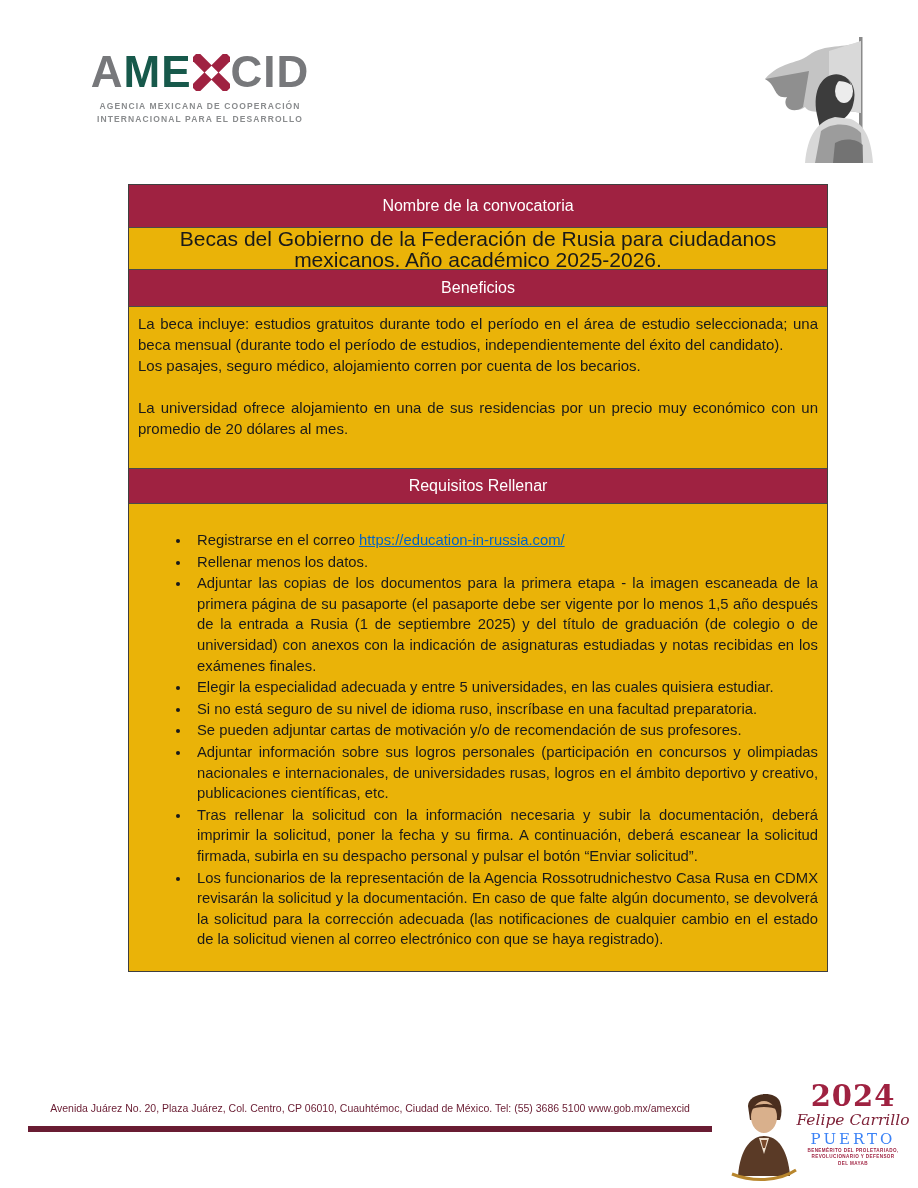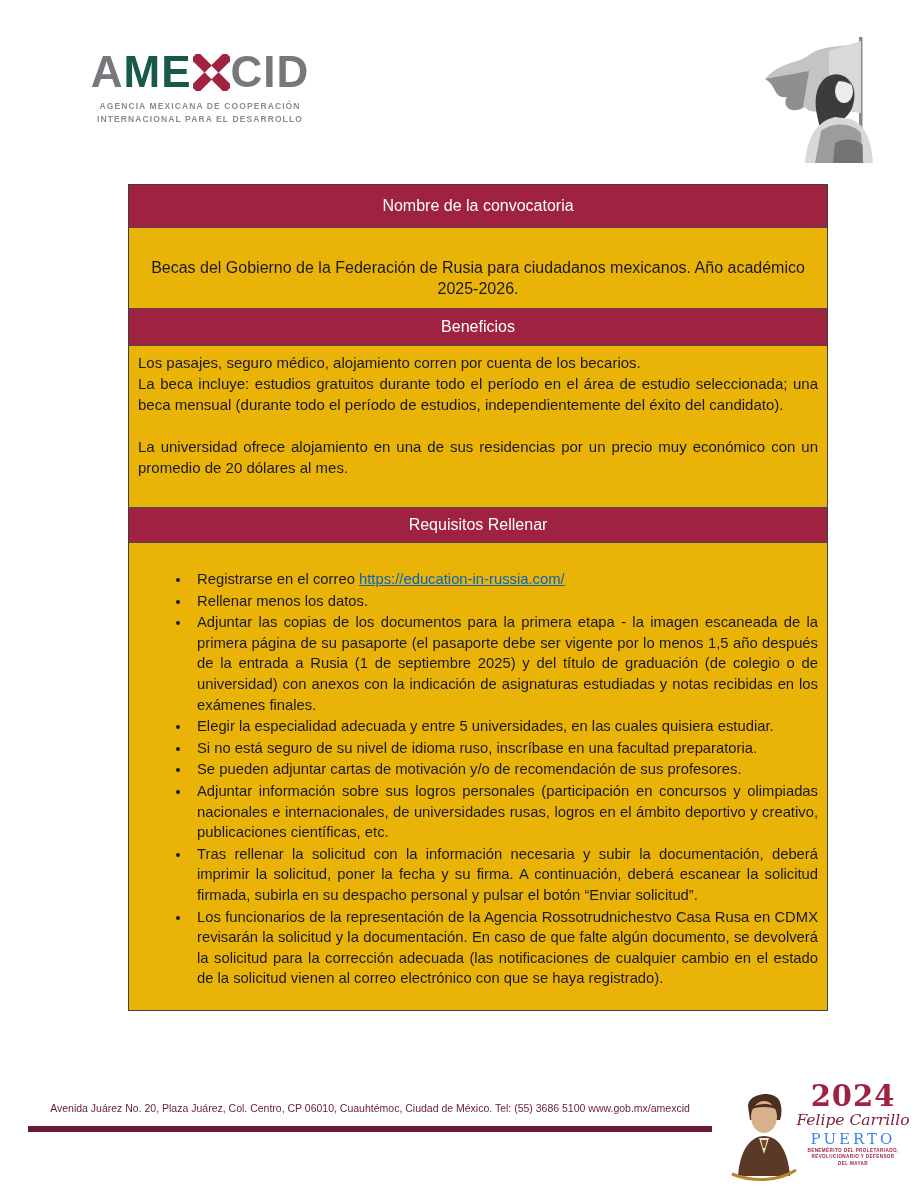--- a/index.html
+++ b/index.html
@@ -21,22 +21,22 @@
 
   
   .tbl{position:absolute;left:128px;top:184px;width:700px;box-sizing:border-box;
        border:1.5px solid #3f3f3f;background:#eab308;}
   .band{background:#9F2241;color:#ffffff;text-align:center;font-size:16px;
         display:flex;align-items:center;justify-content:center;
         border-top:1px solid #4a4a4a;border-bottom:1px solid #4a4a4a;}
   .band1{height:42px;border-top:none;}
   .band2{height:36px;text-align:right;}
   .band3{height:34px;}
-  .row-title{height:60px;display:flex;align-items:center;justify-content:center;
-             text-align:center;font-size:16px;line-height:21px;padding:0 8px;overflow:hidden;margin-top:20px;}
+  .row-title{height:41px;display:flex;align-items:center;justify-content:center;
+             text-align:center;font-size:21px;line-height:21px;padding:0 8px;overflow:hidden;}
   .row-benefits{height:161px;padding:6px 9px 0 9px;box-sizing:border-box;
                 font-size:15px;line-height:21px;overflow:hidden;}
   .row-benefits p{margin:0;text-align:justify;}
   .row-benefits p.spacer-before{margin-top:21px;}
   .row-req{height:467px;box-sizing:border-box;overflow:hidden;}
   .row-req ul{margin:26px 9px 0 0;padding-left:62px;}
   .row-req li{font-size:14.8px;line-height:20.6px;text-align:justify;
               padding-left:6px;margin:0 0 1px 0;}
   .doc-link{color:#0563C1;text-decoration:underline;cursor:pointer;}
 
@@ -105,22 +105,22 @@
 
     <div class="row-title">
       <span>Becas del Gobierno de la Federación de Rusia para ciudadanos mexicanos. Año académico 2025-2026.</span>
     </div>
 
     <div class="band band2">
       <span>Beneficios</span>
     </div>
 
     <div class="row-benefits">
+      <p>La beca incluye: estudios gratuitos durante todo el período en el área de estudio seleccionada; una beca mensual (durante todo el período de estudios, independientemente del éxito del candidato).</p>
       <p>Los pasajes, seguro médico, alojamiento corren por cuenta de los becarios.</p>
-      <p>La beca incluye: estudios gratuitos durante todo el período en el área de estudio seleccionada; una beca mensual (durante todo el período de estudios, independientemente del éxito del candidato).</p>
       <p class="spacer-before">La universidad ofrece alojamiento en una de sus residencias por un precio muy económico con un promedio de 20 dólares al mes.</p>
     </div>
 
     <div class="band band3">
       <span>Requisitos Rellenar</span>
     </div>
 
     <div class="row-req">
       <ul>
         <li><span>Registrarse en el correo </span><a class="doc-link">https://education-in-russia.com/</a></li>

